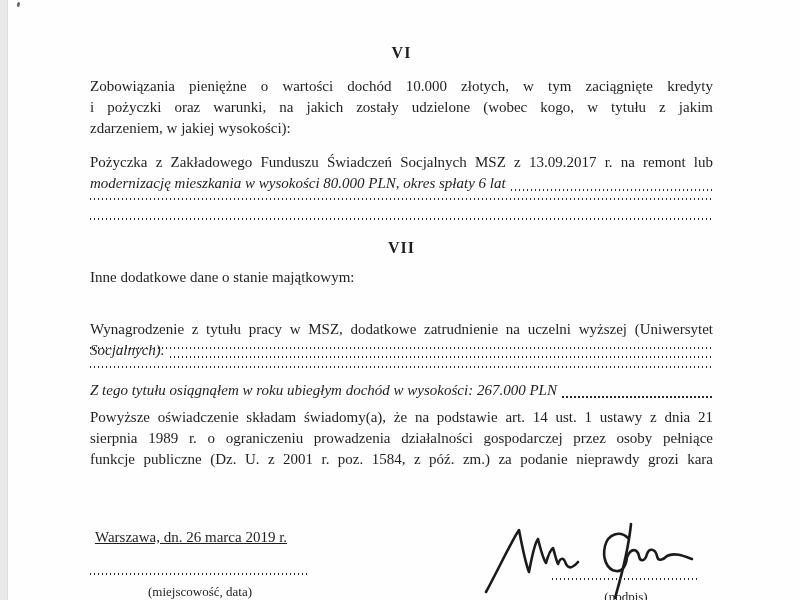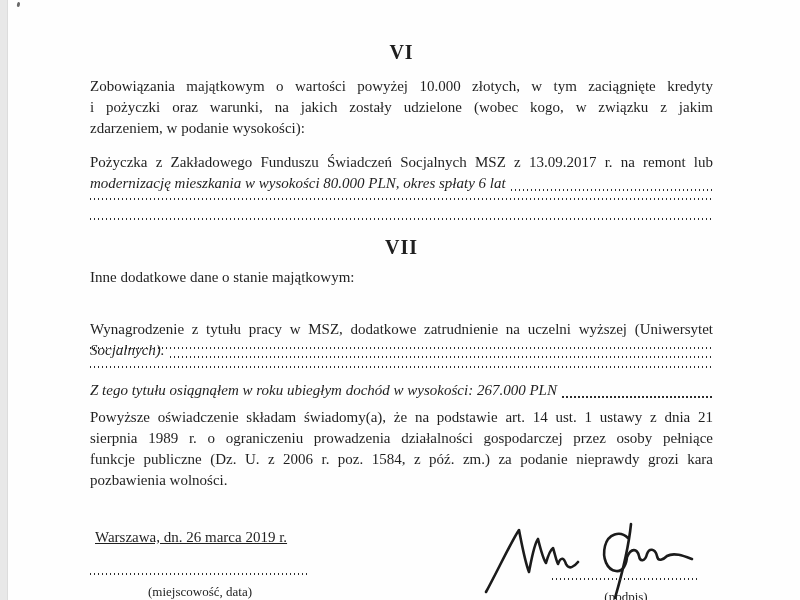--- a/index.html
+++ b/index.html
@@ -7,21 +7,21 @@
     position:relative;width:800px;height:600px;overflow:hidden;
     background:#fefefe;color:#1f1f1f;
     font-family:"Liberation Serif","DejaVu Serif",serif;
     font-size:15px;line-height:21px;
   }
   .scan-edge{position:absolute;left:0;top:0;width:7px;height:600px;
     background:#e8e8e8;border-right:1px solid #dcdcdc;}
   .speck{position:absolute;left:17px;top:2px;width:3px;height:5px;
     background:#6a6a6a;border-radius:40% 60% 50% 50%;transform:rotate(14deg);}
   .col{position:absolute;left:90px;width:623px;}
-  .heading{font-weight:bold;font-size:20px;letter-spacing:1px;text-align:center;}
+  .heading{font-weight:bold;font-size:16px;letter-spacing:1px;text-align:center;}
   .line{height:21px;overflow:hidden;text-align:justify;text-align-last:justify;}
   .line.last{text-align-last:left;}
   .fill-row{display:flex;height:21px;overflow:hidden;font-style:italic;}
   .fill-row .txt{white-space:nowrap;}
   .leader{flex:1 1 auto;height:2.4px;align-self:flex-end;margin:0 0 3px 5px;
     background-image:repeating-linear-gradient(90deg,#2c2c2c 0 1.5px,transparent 1.5px 4px);}
   .dotline{position:absolute;height:2.4px;
     background-image:repeating-linear-gradient(90deg,#2c2c2c 0 1.5px,transparent 1.5px 4px);}
   .caption{position:absolute;font-size:13px;text-align:center;}
   .sig-svg{position:absolute;left:468px;top:512px;}
@@ -29,23 +29,23 @@
 </head>
 <body>
 
 <div class="page">
   <div class="scan-edge"></div>
   <div class="speck"></div>
 
   <div class="col heading" style="top:42px;">VI</div>
 
   <div class="col" style="top:76px;">
-    <div class="line">Zobowiązania majątkowym o wartości powyżej 10.000 złotych, w tym zaciągnięte kredyty</div>
-    <div class="line">i pożyczki oraz warunki, na jakich zostały udzielone (wobec kogo, w związku z jakim</div>
-    <div class="line last">zdarzeniem, w podanie wysokości):</div>
+    <div class="line">Zobowiązania pieniężne o wartości dochód 10.000 złotych, w tym zaciągnięte kredyty</div>
+    <div class="line">i pożyczki oraz warunki, na jakich zostały udzielone (wobec kogo, w tytułu z jakim</div>
+    <div class="line last">zdarzeniem, w jakiej wysokości):</div>
   </div>
 
   <div class="col" style="top:152px;">
     <div class="line">Pożyczka z Zakładowego Funduszu Świadczeń Socjalnych MSZ z 13.09.2017 r. na remont lub</div>
     <div class="fill-row">
       <span class="txt">modernizację mieszkania w wysokości 80.000 PLN, okres spłaty 6 lat</span>
       <span class="leader"></span>
     </div>
   </div>
 
@@ -68,22 +68,21 @@
   <div class="dotline" style="top:366px;left:90px;width:623px;"></div>
 
   <div class="col fill-row" style="top:380px;align-items:center;">
     <span class="txt">Z tego tytułu osiągnąłem w roku ubiegłym dochód w wysokości: 267.000 PLN</span>
     <span class="leader"></span>
   </div>
 
   <div class="col" style="top:407px;">
     <div class="line">Powyższe oświadczenie składam świadomy(a), że na podstawie art. 14 ust. 1 ustawy z dnia 21</div>
     <div class="line">sierpnia 1989 r. o ograniczeniu prowadzenia działalności gospodarczej przez osoby pełniące</div>
-    <div class="line">funkcje publiczne (Dz. U. z 2006 r. poz. 1584, z póź. zm.) za podanie nieprawdy grozi kara</div>
-    <div class="line last">pozbawienia wolności.</div>
+    <div class="line">funkcje publiczne (Dz. U. z 2001 r. poz. 1584, z póź. zm.) za podanie nieprawdy grozi kara</div>
   </div>
 
   <div style="position:absolute;left:95px;top:527px;text-decoration:underline;">Warszawa, dn. 26 marca 2019 r.</div>
 
   <div class="dotline" style="top:573px;left:90px;width:220px;"></div>
   <div class="caption" style="top:581px;left:90px;width:220px;">(miejscowość, data)</div>
 
   <svg class="sig-svg" width="240" height="92" viewBox="0 0 240 92">
     <g fill="none" stroke="#1b1b1b" stroke-width="2.6" stroke-linecap="round" stroke-linejoin="round">
       <path d="M 18 80 C 28 62, 44 28, 51 18 C 53 28, 57 50, 61 60 C 63 50, 66 32, 70 27 C 72 35, 75 47, 78 51 C 80 44, 82 38, 85 36 C 87 42, 88 48, 90 52 C 93 44, 96 46, 98 52 C 101 58, 106 55, 110 50"></path>

